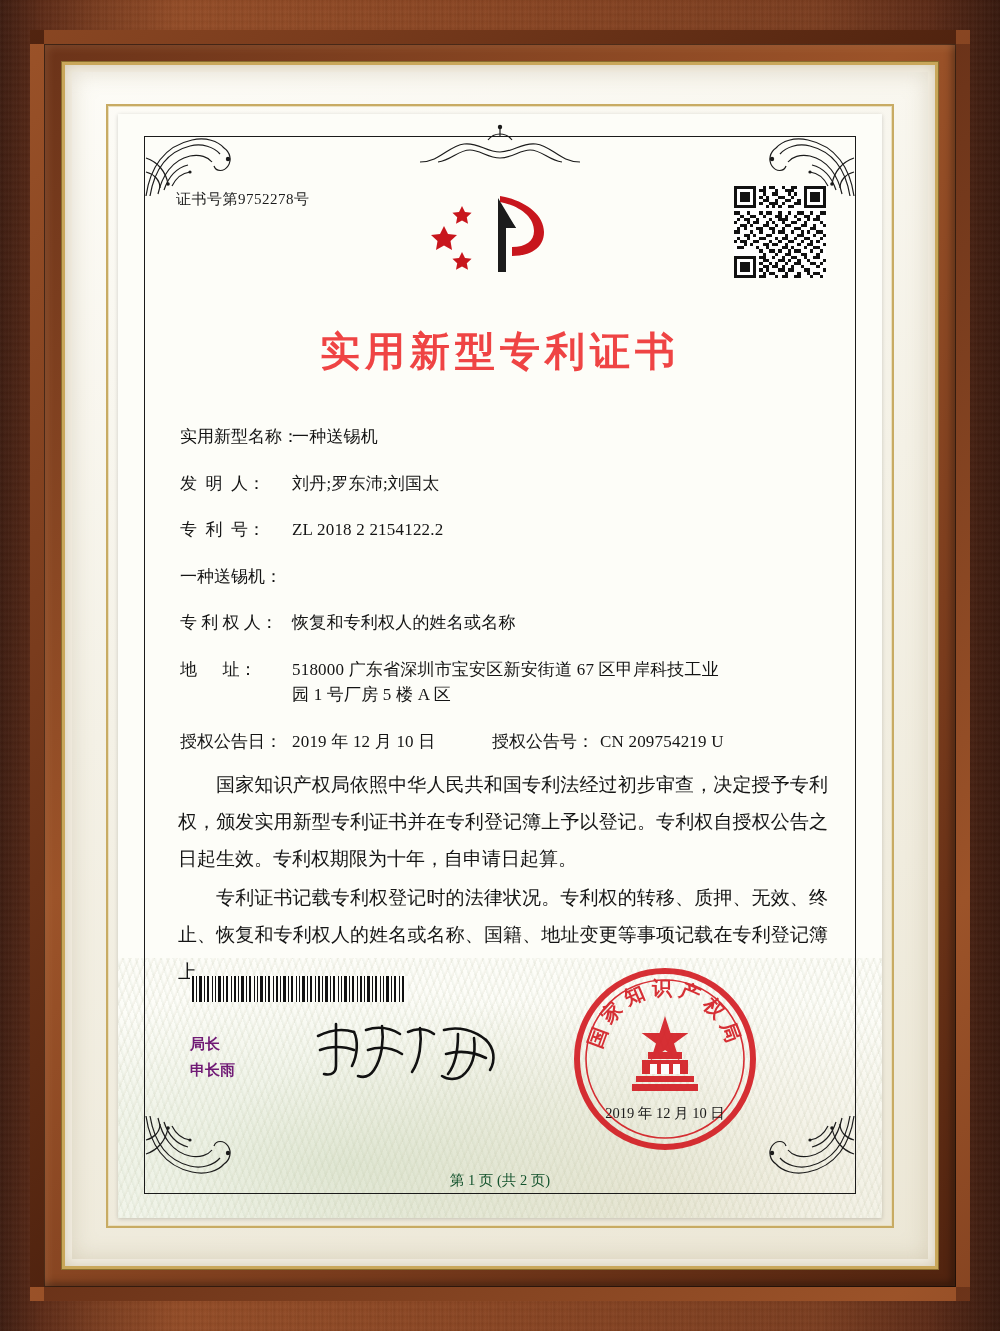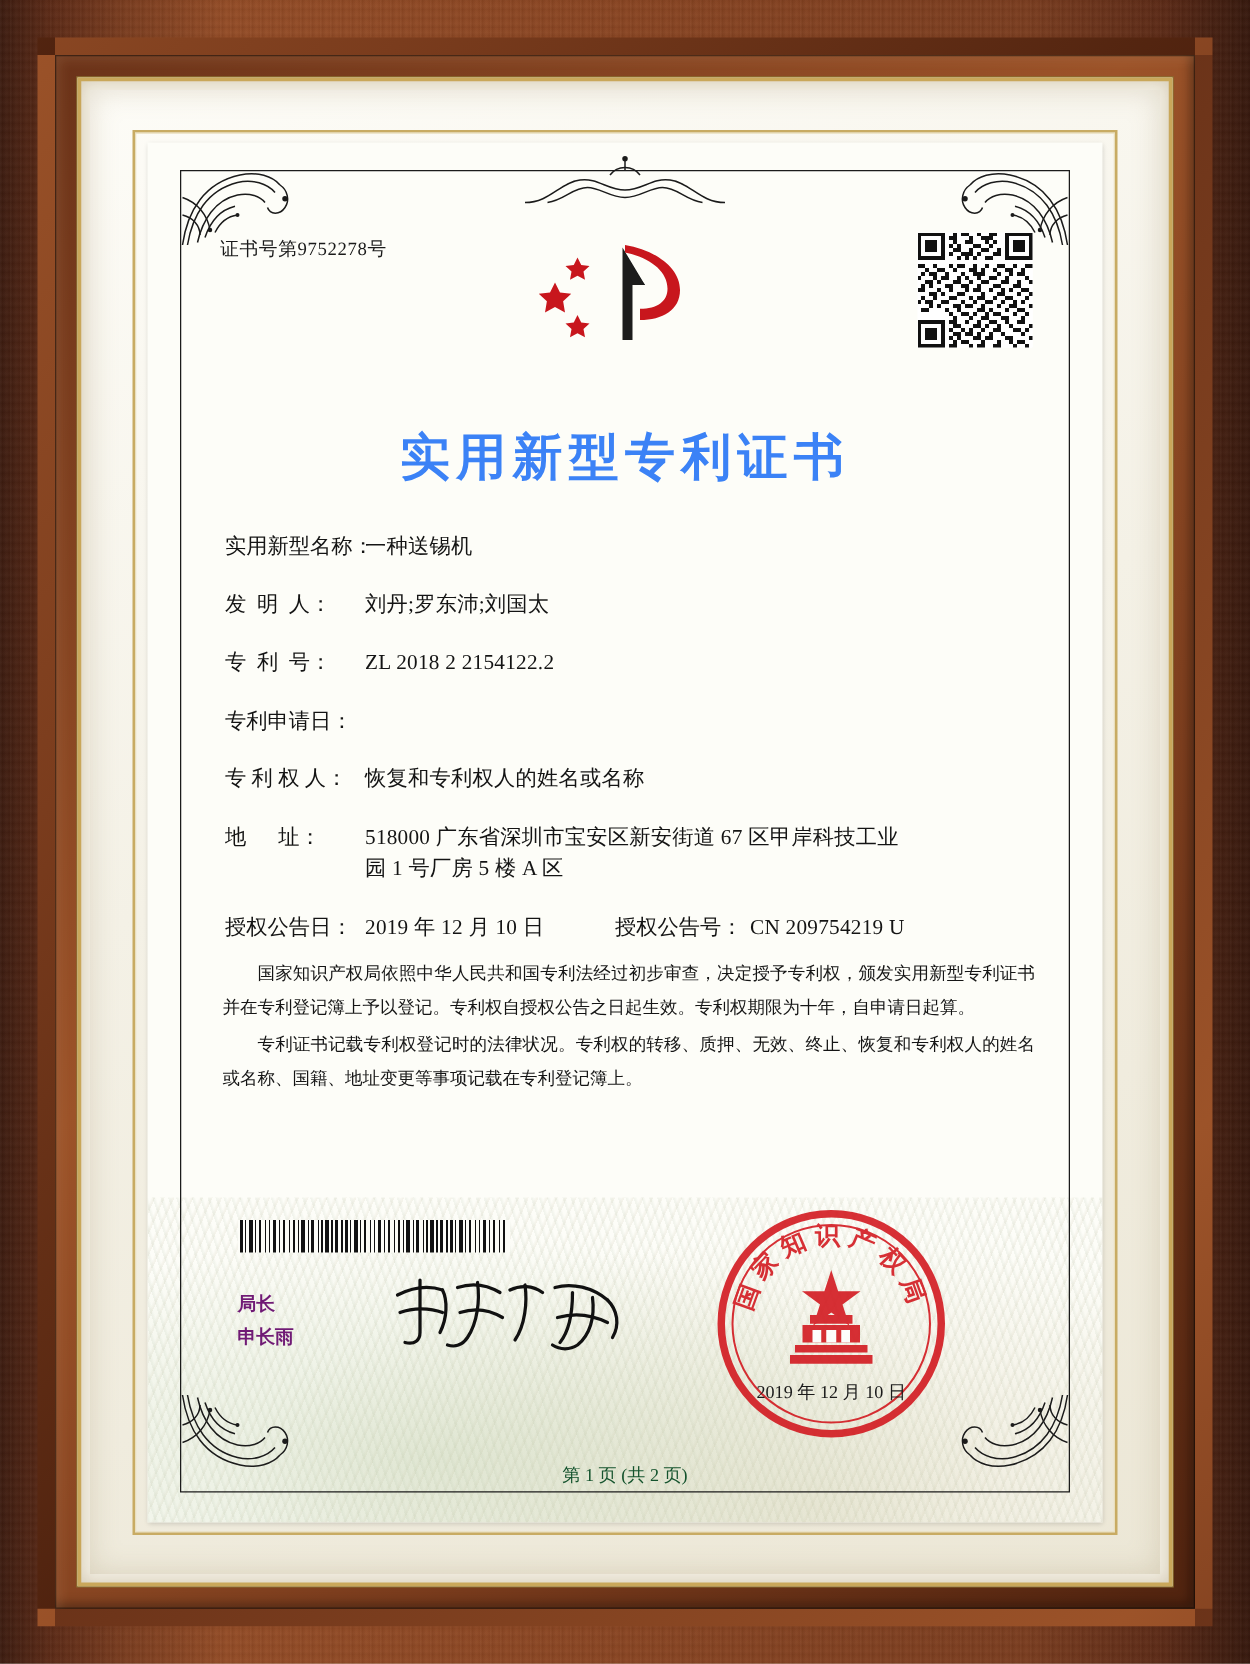--- a/index.html
+++ b/index.html
@@ -136,28 +136,28 @@
   }
   .qr {
     position: absolute;
     right: 56px; top: 72px;
     width: 92px; height: 92px;
     background: #fff;
   }
 
   .title {
     position: absolute;
-    left: 0; top: 224px;
+    left: 0; top: 210px;
     width: 100%;
     text-align: center;
     font-family: "DejaVu Serif", serif;
     font-weight: bold;
     font-size: 40px;
     letter-spacing: 5px;
-    color: #3b82f6;
+    color: #ef4444;
   }
 
   
   .fields {
     position: absolute;
     left: 62px; top: 310px;
     width: 640px;
     font-size: 17px;
     color: #141414;
   }
@@ -177,21 +177,21 @@
     flex: 1;
     letter-spacing: 0.2px;
   }
   .field-value .sub-line { display: block; }
 
   
   .paragraphs {
     position: absolute;
     left: 60px; top: 652px;
     width: 650px;
-    font-size: 14px;
+    font-size: 19px;
     line-height: 1.95;
     color: #151515;
     text-align: justify;
   }
   .paragraphs p { margin: 0 0 2px 0; text-indent: 2em; }
 
   
   .barcode {
     position: absolute;
     left: 72px; top: 862px;
@@ -553,21 +553,21 @@
       <div class="field-label">发  明  人：</div>
       <div class="field-value">刘丹;罗东沛;刘国太</div>
     </div>
 
     <div class="field-row">
       <div class="field-label">专  利  号：</div>
       <div class="field-value">ZL 2018 2 2154122.2</div>
     </div>
 
     <div class="field-row">
-      <div class="field-label">专利申请日：</div>
+      <div class="field-label">一种送锡机：</div>
     </div>
 
     <div class="field-row">
       <div class="field-label">专 利 权 人：</div>
       <div class="field-value">恢复和专利权人的姓名或名称</div>
     </div>
 
     <div class="field-row">
       <div class="field-label">地      址：</div>
       <div class="field-value">

